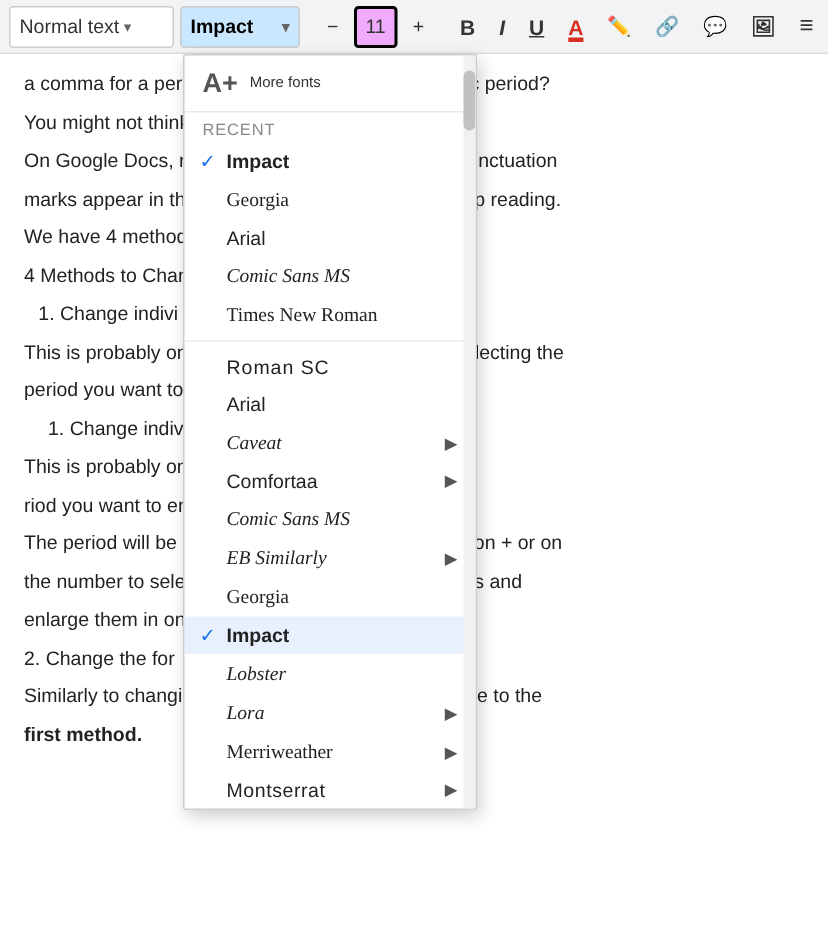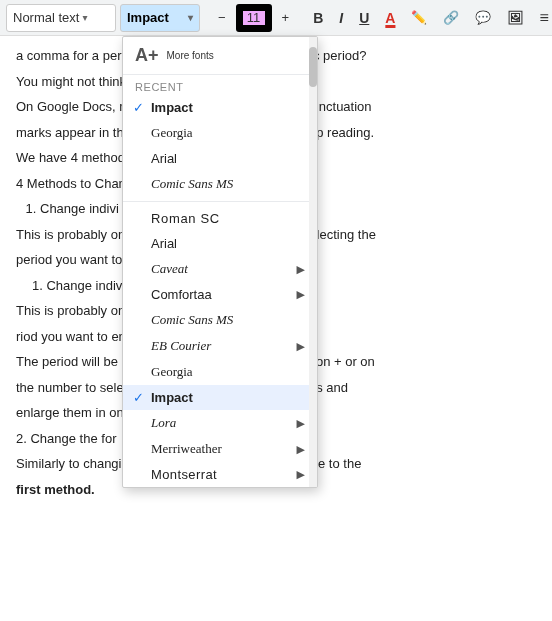--- a/index.html
+++ b/index.html
@@ -50,21 +50,21 @@
       background: #c9e7ff;
       justify-content: space-between;
     }
     .toolbar-divider {
       width: 1px;
       height: 20px;
       background: #ccc;
       margin: 0 2px;
     }
     .toolbar-size {
-      border: 7px solid #000000;
+      border: 2px solid #000000;
       background: #f0abfc;
       width: 36px;
       justify-content: center;
     }
     .toolbar-btn {
       width: 28px;
       justify-content: center;
       font-weight: bold;
     }
     .toolbar-btn-B { font-weight: 900; font-size: 14px; }
@@ -306,20 +306,23 @@
     </div>
     <div class="font-item">
       <span class="f-georgia">Georgia</span>
     </div>
     <div class="font-item">
       <span class="f-arial">Arial</span>
     </div>
     <div class="font-item">
       <span class="f-comic">Comic Sans MS</span>
     </div>
+    <div class="font-item">
+      <span class="f-times">Times New Roman</span>
+    </div>
 
     <div class="separator"></div>
 
     <div class="font-item">
       <span class="f-amatic">Roman SC</span>
     </div>
     <div class="font-item">
       <span class="f-arial">Arial</span>
     </div>
     <div class="font-item">
@@ -327,30 +330,33 @@
       <span class="arrow">▶</span>
     </div>
     <div class="font-item">
       <span class="f-comfortaa">Comfortaa</span>
       <span class="arrow">▶</span>
     </div>
     <div class="font-item">
       <span class="f-comic">Comic Sans MS</span>
     </div>
     <div class="font-item">
-      <span class="f-eb-garamond">EB Courier</span>
+      <span class="f-eb-garamond">EB Similarly</span>
       <span class="arrow">▶</span>
     </div>
     <div class="font-item">
       <span class="f-georgia">Georgia</span>
     </div>
     <div class="font-item checked selected">
       <span class="f-impact">Impact</span>
     </div>
     <div class="font-item">
+      <span class="f-lobster">Lobster</span>
+    </div>
+    <div class="font-item">
       <span class="f-lora">Lora</span>
       <span class="arrow">▶</span>
     </div>
     <div class="font-item">
       <span class="f-merriweather">Merriweather</span>
       <span class="arrow">▶</span>
     </div>
     <div class="font-item">
       <span class="f-montserrat">Montserrat</span>
       <span class="arrow">▶</span>

